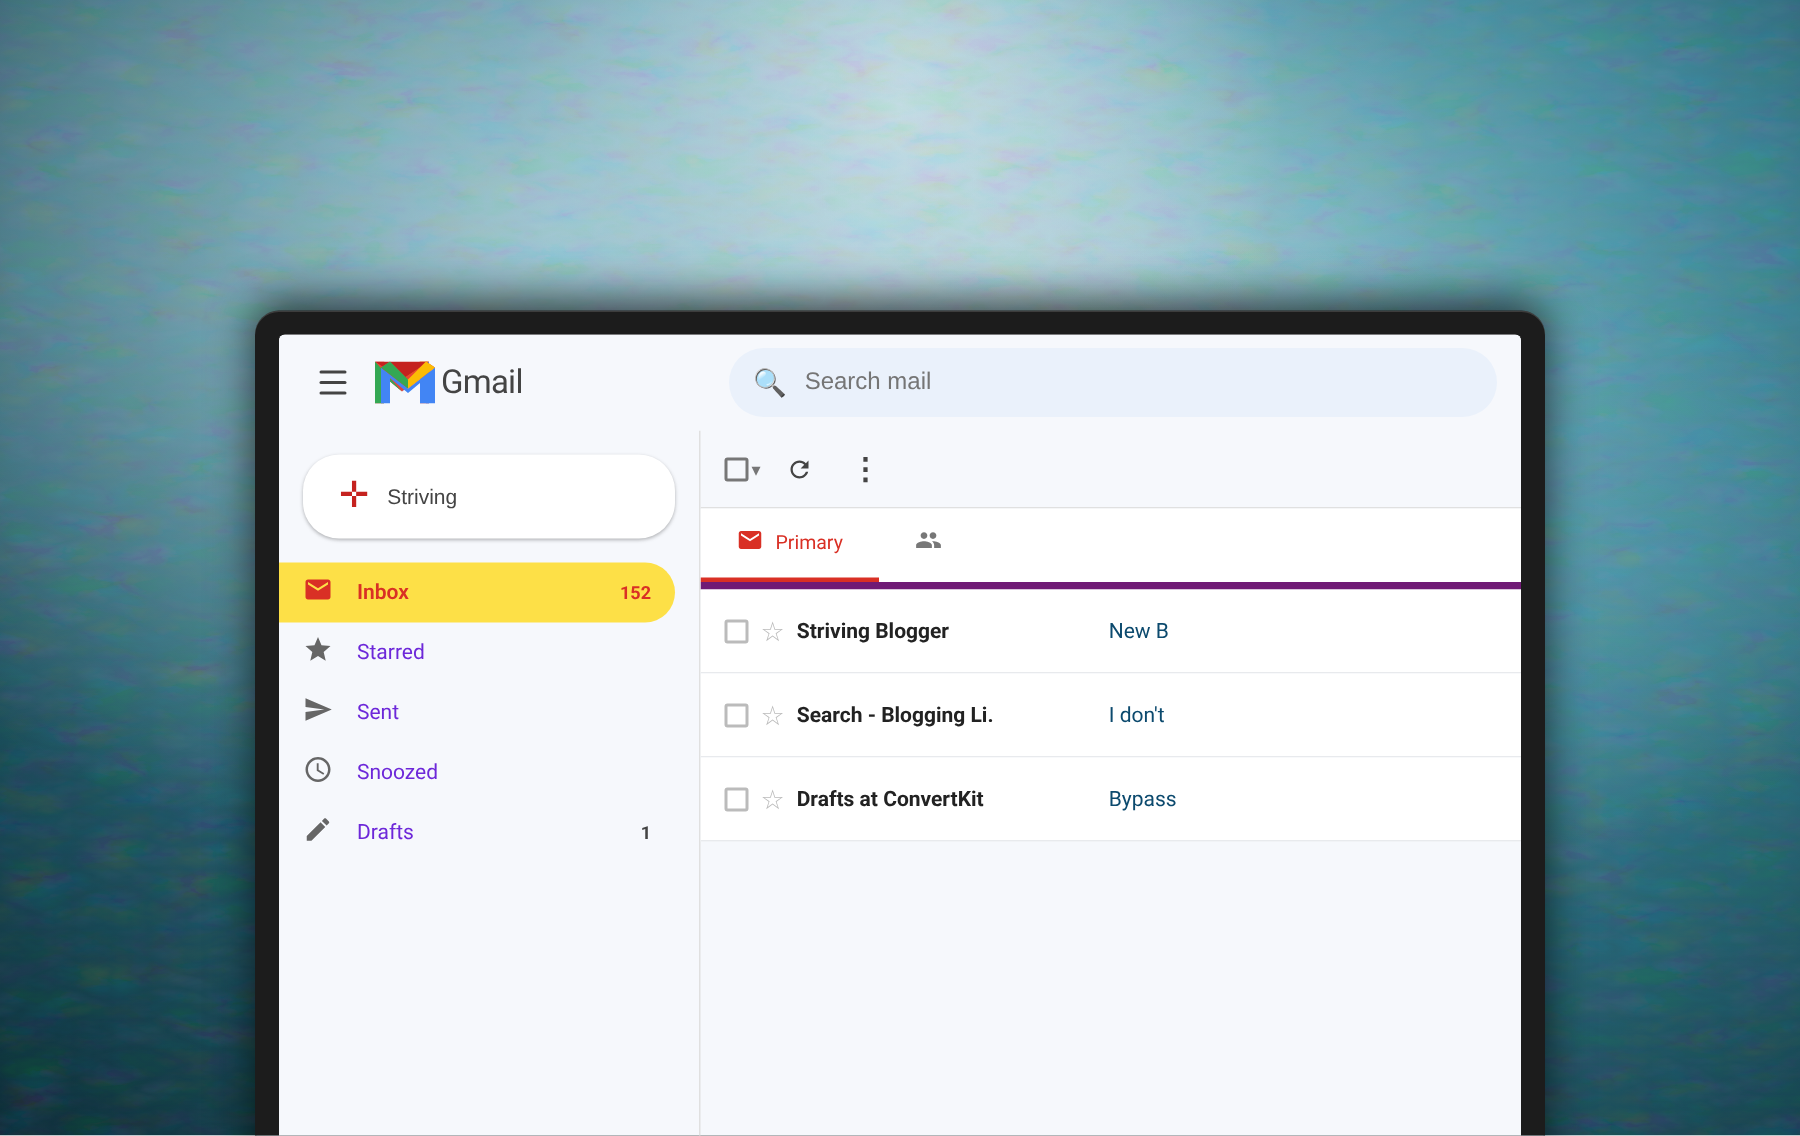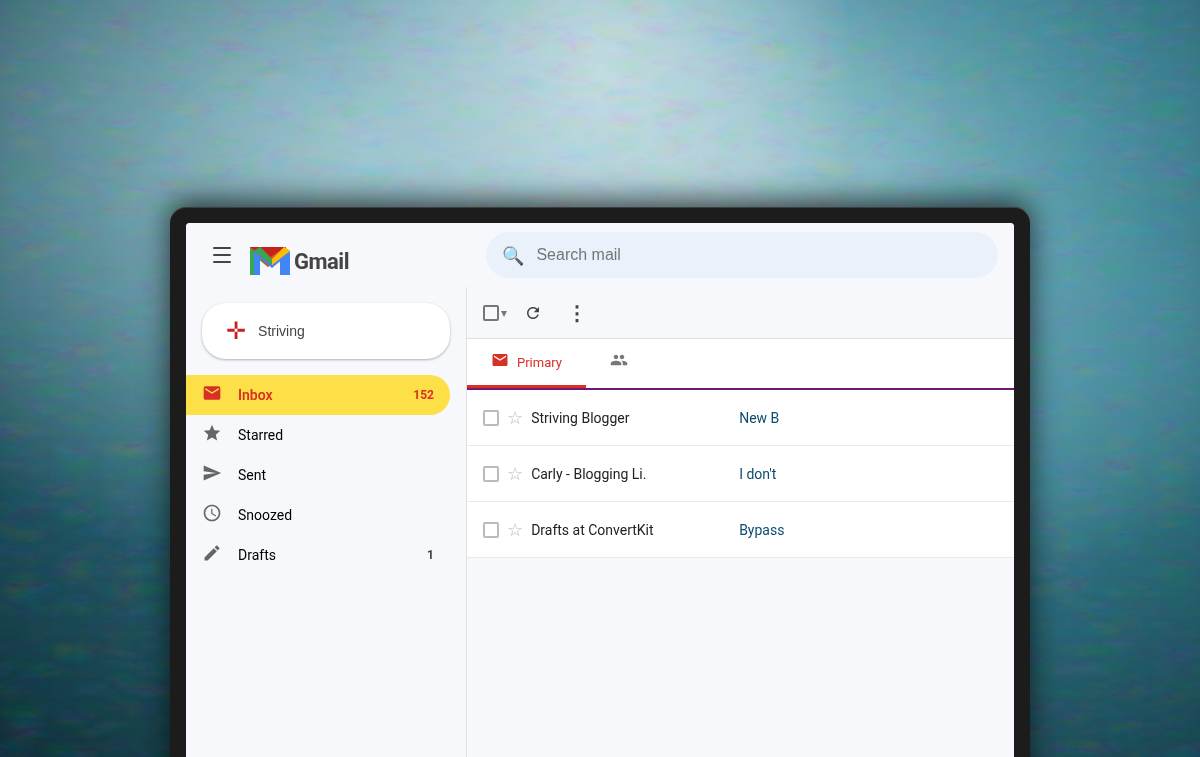--- a/index.html
+++ b/index.html
@@ -69,24 +69,23 @@
       display: flex;
       align-items: center;
       padding: 8px 16px;
       background: #f6f8fc;
       height: 64px;
       gap: 4px;
     }
 
     .header-left {
       display: flex;
-      align-items: flex-end;
+      align-items: center;
       gap: 8px;
       min-width: 280px;
-      font-weight: bold;
     }
 
     .menu-icon {
       width: 40px;
       height: 40px;
       display: flex;
       align-items: center;
       justify-content: center;
       border-radius: 50%;
       cursor: pointer;
@@ -221,21 +220,21 @@
       width: 20px;
       text-align: center;
     }
 
     .nav-item.active .nav-icon {
       color: #d93025;
     }
 
     .nav-label {
       font-size: 14px;
-      color: #000000;
+      color: #6d28d9;
       flex: 1;
     }
 
     .nav-count {
       font-size: 12px;
       color: #444;
       font-weight: 700;
     }
 
     .nav-item.active .nav-count {
@@ -298,21 +297,21 @@
       font-size: 20px;
       color: #444;
       cursor: pointer;
       font-weight: 700;
     }
 
     
     .tabs-row {
       display: flex;
       align-items: center;
-      border-bottom: 2px solid #701a75;
+      border-bottom: 5px solid #701a75;
       background: #fff;
     }
 
     .tab {
       display: flex;
       align-items: center;
       gap: 8px;
       padding: 12px 24px;
       cursor: pointer;
       color: #777;
@@ -361,21 +360,21 @@
 
     .email-star {
       font-size: 18px;
       color: #bbb;
       cursor: pointer;
       flex-shrink: 0;
     }
 
     .email-sender {
       font-size: 14px;
-      font-weight: 400;
+      font-weight: 700;
       color: #222;
       width: 200px;
       flex-shrink: 0;
       overflow: hidden;
       white-space: nowrap;
       text-overflow: ellipsis;
     }
 
     
     .email-snippet-partial {
@@ -545,21 +544,21 @@
             <span class="email-star">☆</span>
             <span class="email-sender">Striving Blogger</span>
             <span class="email-snippet-partial">
               <span>New B</span>
             </span>
           </div>
 
           <div class="email-row">
             <div class="email-checkbox"></div>
             <span class="email-star">☆</span>
-            <span class="email-sender">Carly - Blogging Li.</span>
+            <span class="email-sender">Search - Blogging Li.</span>
             <span class="email-snippet-partial">
               <span>I don't</span>
             </span>
           </div>
 
           <div class="email-row">
             <div class="email-checkbox"></div>
             <span class="email-star">☆</span>
             <span class="email-sender">Drafts at ConvertKit</span>
             <span class="email-snippet-partial">

